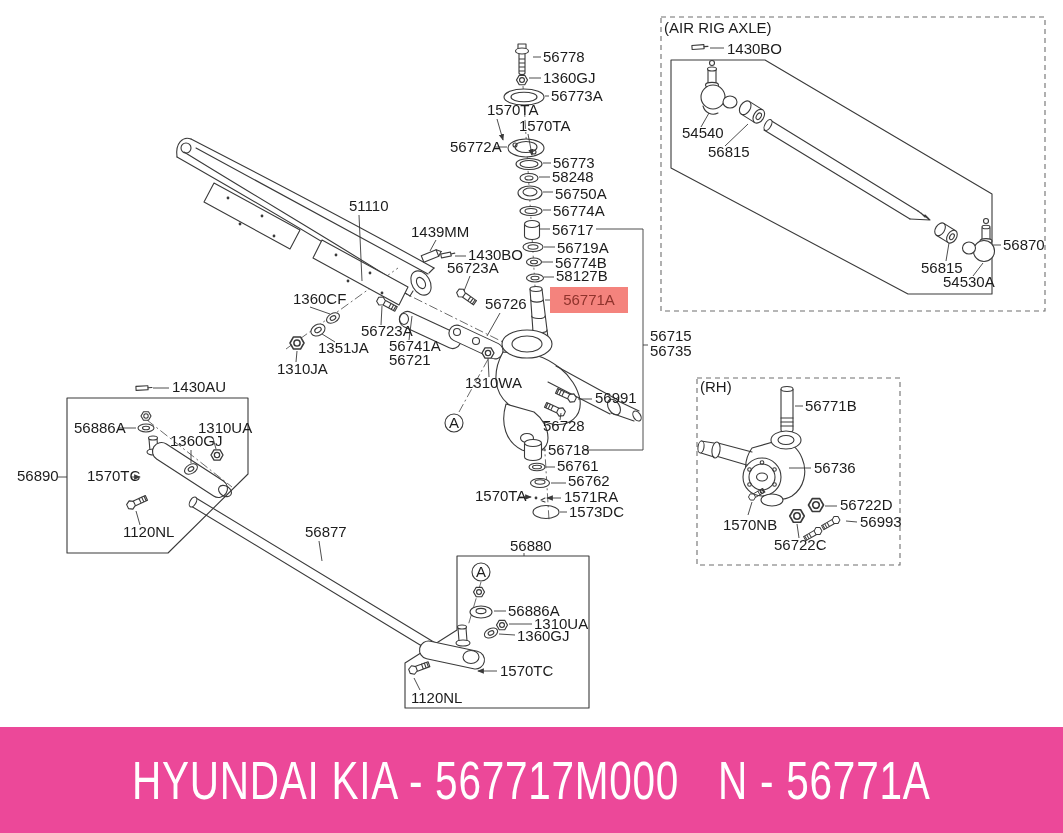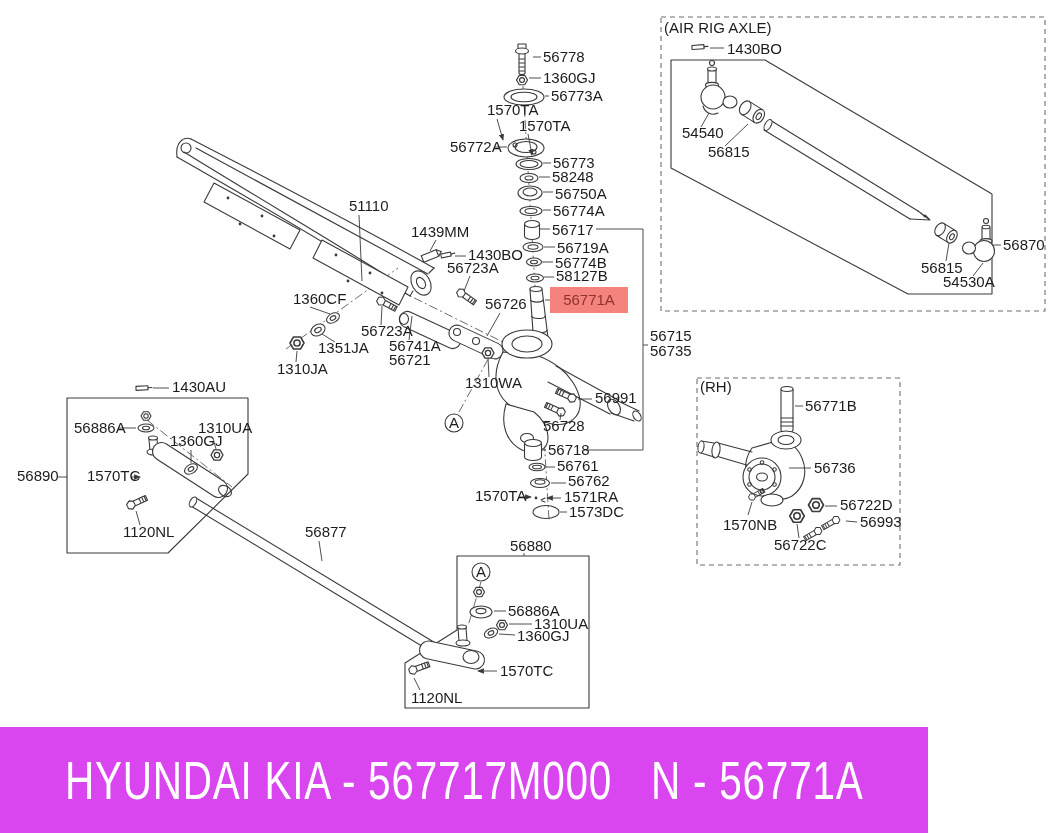--- a/index.html
+++ b/index.html
@@ -8,21 +8,21 @@
   svg{display:block;}
   .ln{fill:none;stroke:#3a3a3a;stroke-width:1.1;stroke-linecap:round;stroke-linejoin:round;}
   .lnf{fill:#ffffff;stroke:#3a3a3a;stroke-width:1.1;stroke-linejoin:round;}
   .ld{fill:none;stroke:#3a3a3a;stroke-width:0.9;}
   .cl{fill:none;stroke:#5a5a5a;stroke-width:0.9;stroke-dasharray:9 3 2 3;}
   .dash{fill:none;stroke:#6f6f6f;stroke-width:1.1;stroke-dasharray:5 4;}
   .lbl{font-family:"Liberation Sans",sans-serif;font-size:15px;fill:#1c1c1c;}
   .lblc{text-anchor:middle;}
   .hl-rect{fill:#f4837d;stroke:none;}
   .hl-txt{font-family:"Liberation Sans",sans-serif;font-size:15px;fill:#8f332c;text-anchor:middle;}
-  .footer{position:absolute;left:0;top:727px;width:928px;height:106px;background:#d946ef;
+  .footer{position:absolute;left:0;top:727px;width:1063px;height:106px;background:#ec4899;
           display:flex;align-items:center;justify-content:center;}
   .footer-inner{display:flex;gap:52px;transform:scaleX(0.75);white-space:nowrap;
           color:#ffffff;font-size:54px;font-weight:400;letter-spacing:1px;}
 </style>
 </head>
 <body>
 
 <div class="page">
 <svg width="1063" height="727" viewBox="0 0 1063 727">
   <defs>

